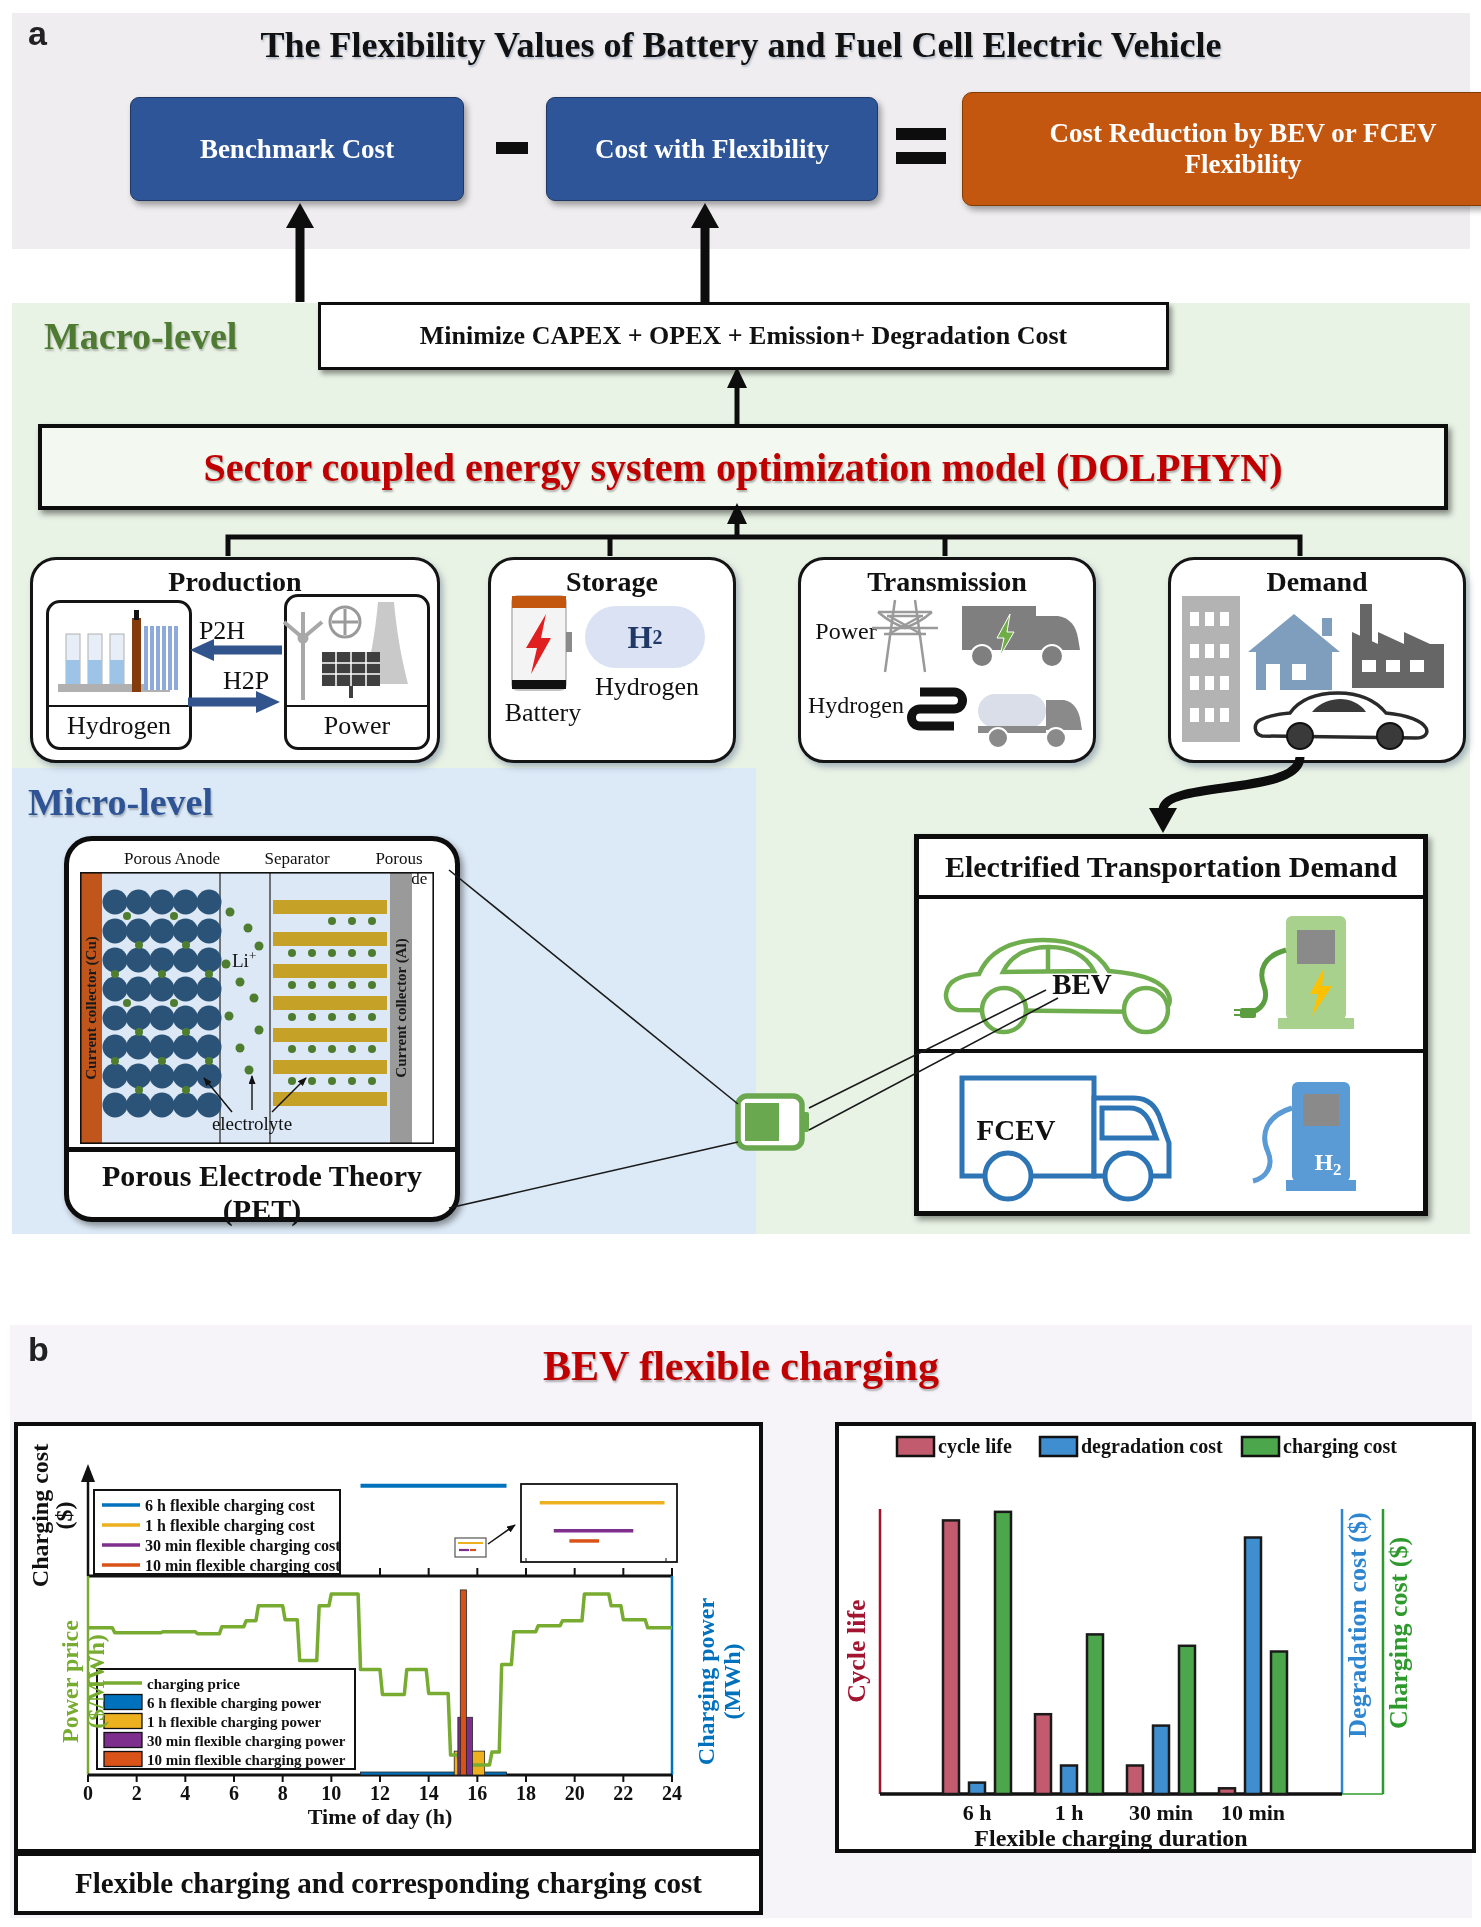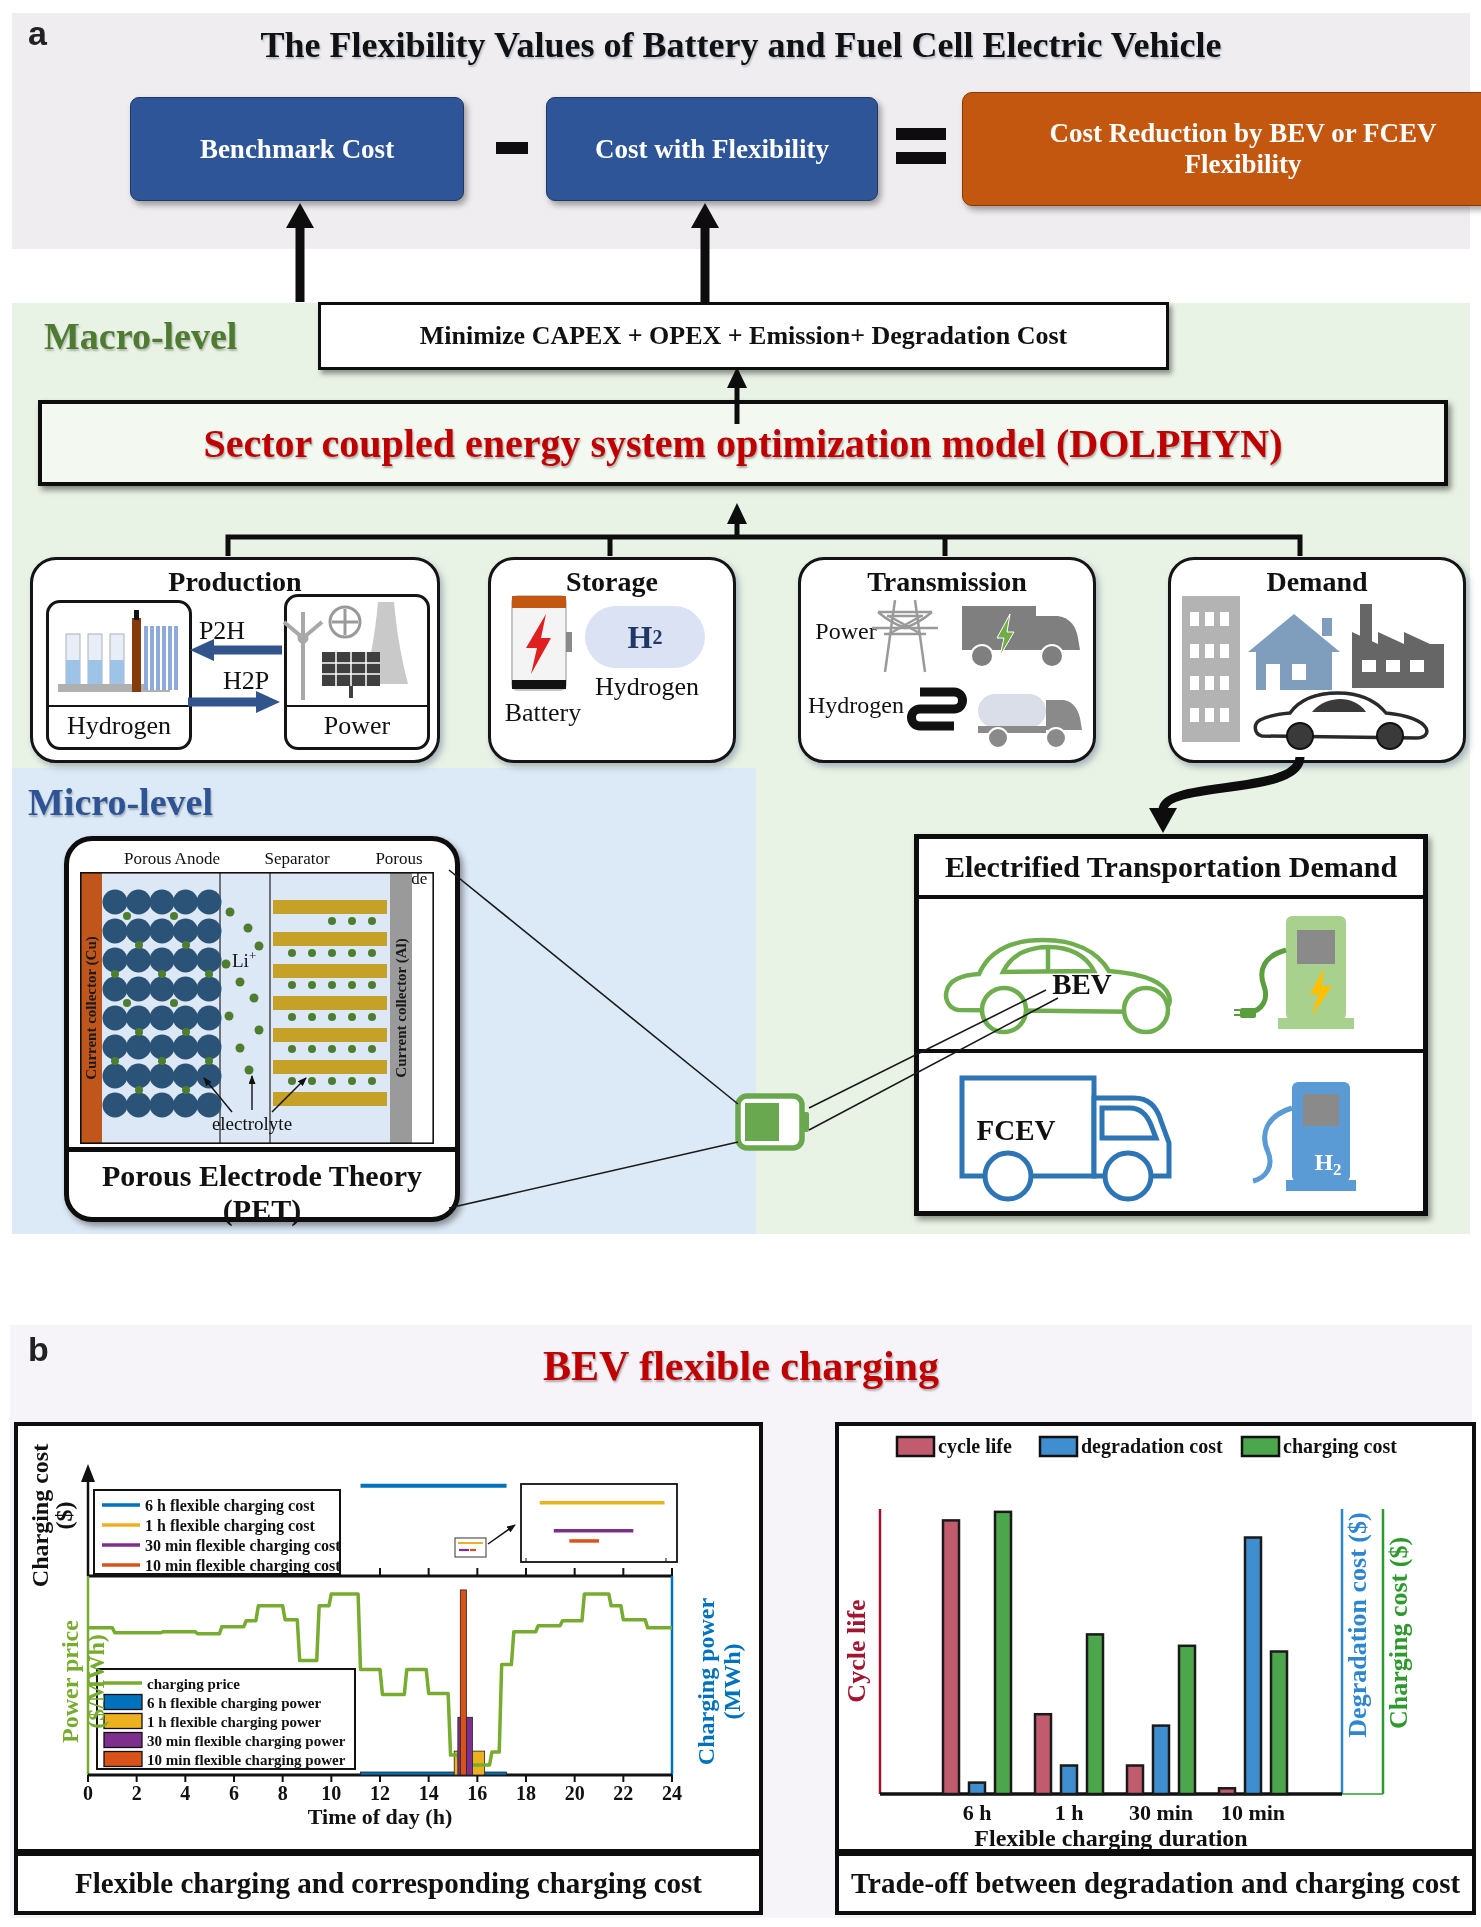--- a/index.html
+++ b/index.html
@@ -66,21 +66,21 @@
 
   <div class="abs bluebox" style="left:130px;top:97px;width:332px;height:102px;">Benchmark Cost</div>
   <div class="opbar" style="left:496px;top:142px;width:32px;height:12px;"></div>
   <div class="abs bluebox" style="left:546px;top:97px;width:330px;height:102px;">Cost with Flexibility</div>
   <div class="opbar" style="left:896px;top:128px;width:50px;height:12px;"></div>
   <div class="opbar" style="left:896px;top:152px;width:50px;height:12px;"></div>
   <div class="abs orangebox" style="left:962px;top:92px;width:500px;height:112px;">Cost Reduction by BEV or FCEV Flexibility</div>
 
   <div class="abs macro" style="left:28px;top:314px;">Macro-level</div>
   <div class="abs objbox" style="left:318px;top:302px;width:845px;height:62px;">Minimize CAPEX + OPEX + Emission+ Degradation Cost</div>
-  <div class="abs dolphyn" style="left:38px;top:400px;width:1402px;height:78px;">Sector coupled energy system optimization model (DOLPHYN)</div>
+  <div class="abs dolphyn" style="left:38px;top:424px;width:1402px;height:78px;">Sector coupled energy system optimization model (DOLPHYN)</div>
 
   <div class="abs catbox" style="left:30px;top:557px;width:404px;height:200px;">
     <div class="cat-title">Production</div>
   </div>
   <div class="sub-box" style="left:46px;top:600px;width:140px;height:144px;">
     <div class="sub-label">Hydrogen</div>
   </div>
   <div class="sub-box" style="left:284px;top:594px;width:140px;height:150px;">
     <div class="sub-label">Power</div>
   </div>
@@ -593,15 +593,14 @@
   <div class="vlabel" style="left:-86px;top:1502px;font-size:24px;color:#111;">($)</div>
   <div class="vlabel" style="left:-80px;top:1668px;font-size:24px;color:#77AC30;">Power price</div>
   <div class="vlabel" style="left:-54px;top:1668px;font-size:24px;color:#77AC30;">($/MWh)</div>
   <div class="vlabel" style="left:556px;top:1668px;font-size:24px;color:#0072BD;">Charging power</div>
   <div class="vlabel" style="left:582px;top:1668px;font-size:24px;color:#0072BD;">(MWh)</div>
   <div class="vlabel" style="left:707px;top:1636px;font-size:26px;color:#A2142F;">Cycle life</div>
   <div class="vlabel" style="left:1208px;top:1610px;font-size:26px;color:#2E86D1;">Degradation cost ($)</div>
   <div class="vlabel" style="left:1249px;top:1618px;font-size:26px;color:#2E9A2E;">Charging cost ($)</div>
 
   <div class="caption-box" style="left:14px;top:1852px;width:741px;height:55px;">Flexible charging and corresponding charging cost</div>
-  <div class="caption-box" style="left:835px;top:1852px;width:633px;height:55px;">Trade-off between degradation and charging cost</div>
 
 </div>
 
 </body></html>

